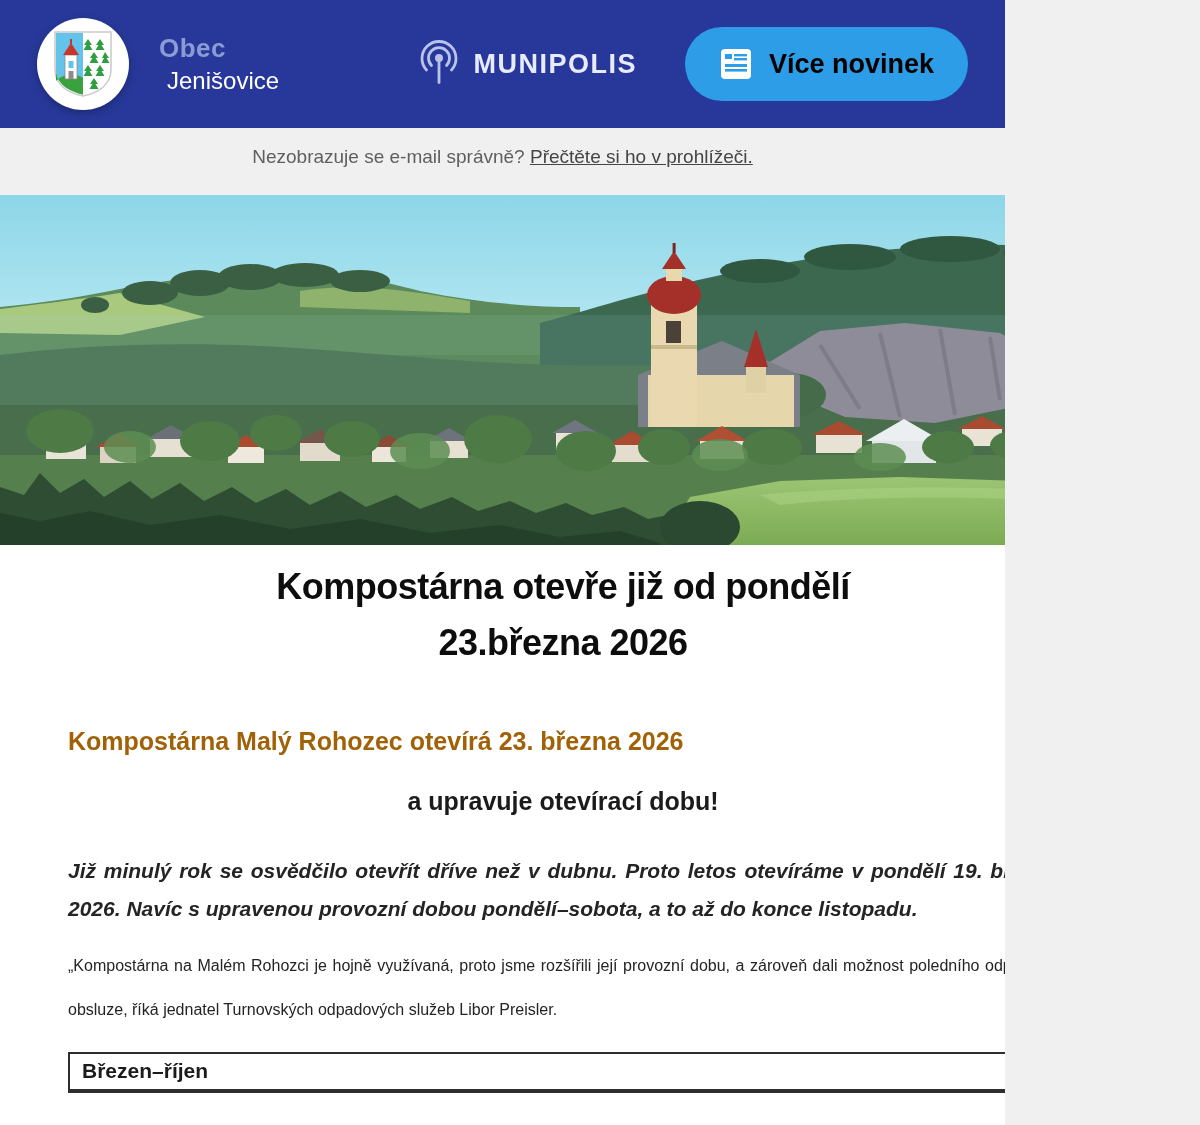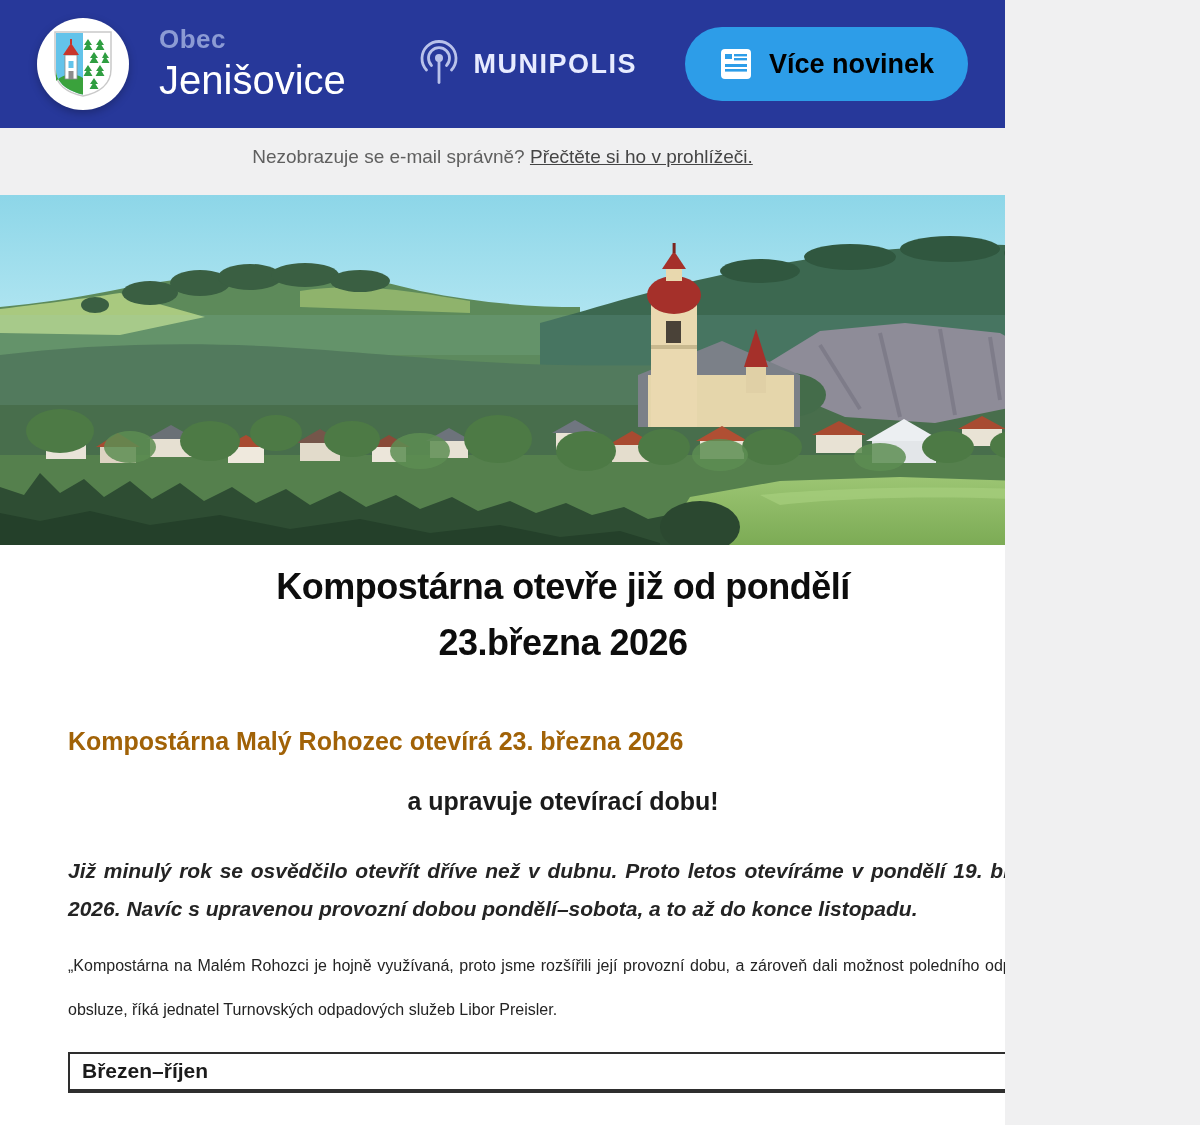--- a/index.html
+++ b/index.html
@@ -6,21 +6,21 @@
   html,body { width:1200px; }
   body { font-family:"Liberation Sans", sans-serif; background:#f0f0f1; }
   .page { width:1005px; height:1125px; overflow:hidden; background:#f0f0f1; }
 
   
   .hdr { height:128px; background:#27389a; display:flex; align-items:center; padding:0 37px; }
   .logo-circle { width:92px; height:92px; border-radius:50%; background:#fff;
                  box-shadow:0 3px 8px rgba(0,0,0,.25); display:flex; align-items:center; justify-content:center; flex:0 0 auto; }
   .org { margin-left:30px; line-height:1.15; }
   .org .pre { font-size:26px; font-weight:bold; color:#8c9bd4; letter-spacing:.5px; }
-  .org .name { font-size:40px; font-weight:400; color:#ffffff; margin-top:3px; }
+  .org .name { font-size:24px; font-weight:400; color:#ffffff; margin-top:3px;margin-left:8px; }
   .munipolis { margin-left:auto; margin-right:48px; display:flex; align-items:center; gap:12px; cursor:pointer; }
   .munipolis .mp-text { font-size:27px; font-weight:bold; color:#e7ebff; letter-spacing:1.5px; }
   .more-btn { height:74px; padding:0 34px; background:#2d9de8; border:none; border-radius:38px;
               display:flex; align-items:center; gap:16px; cursor:pointer; }
   .more-btn .btn-label { font-size:27px; font-weight:bold; color:#000000; }
 
   
   .strip { text-align:center; padding-top:18px; font-size:19px; color:#5f5f5f; }
   .strip a { color:#454545; text-decoration:underline; cursor:pointer; }
 

